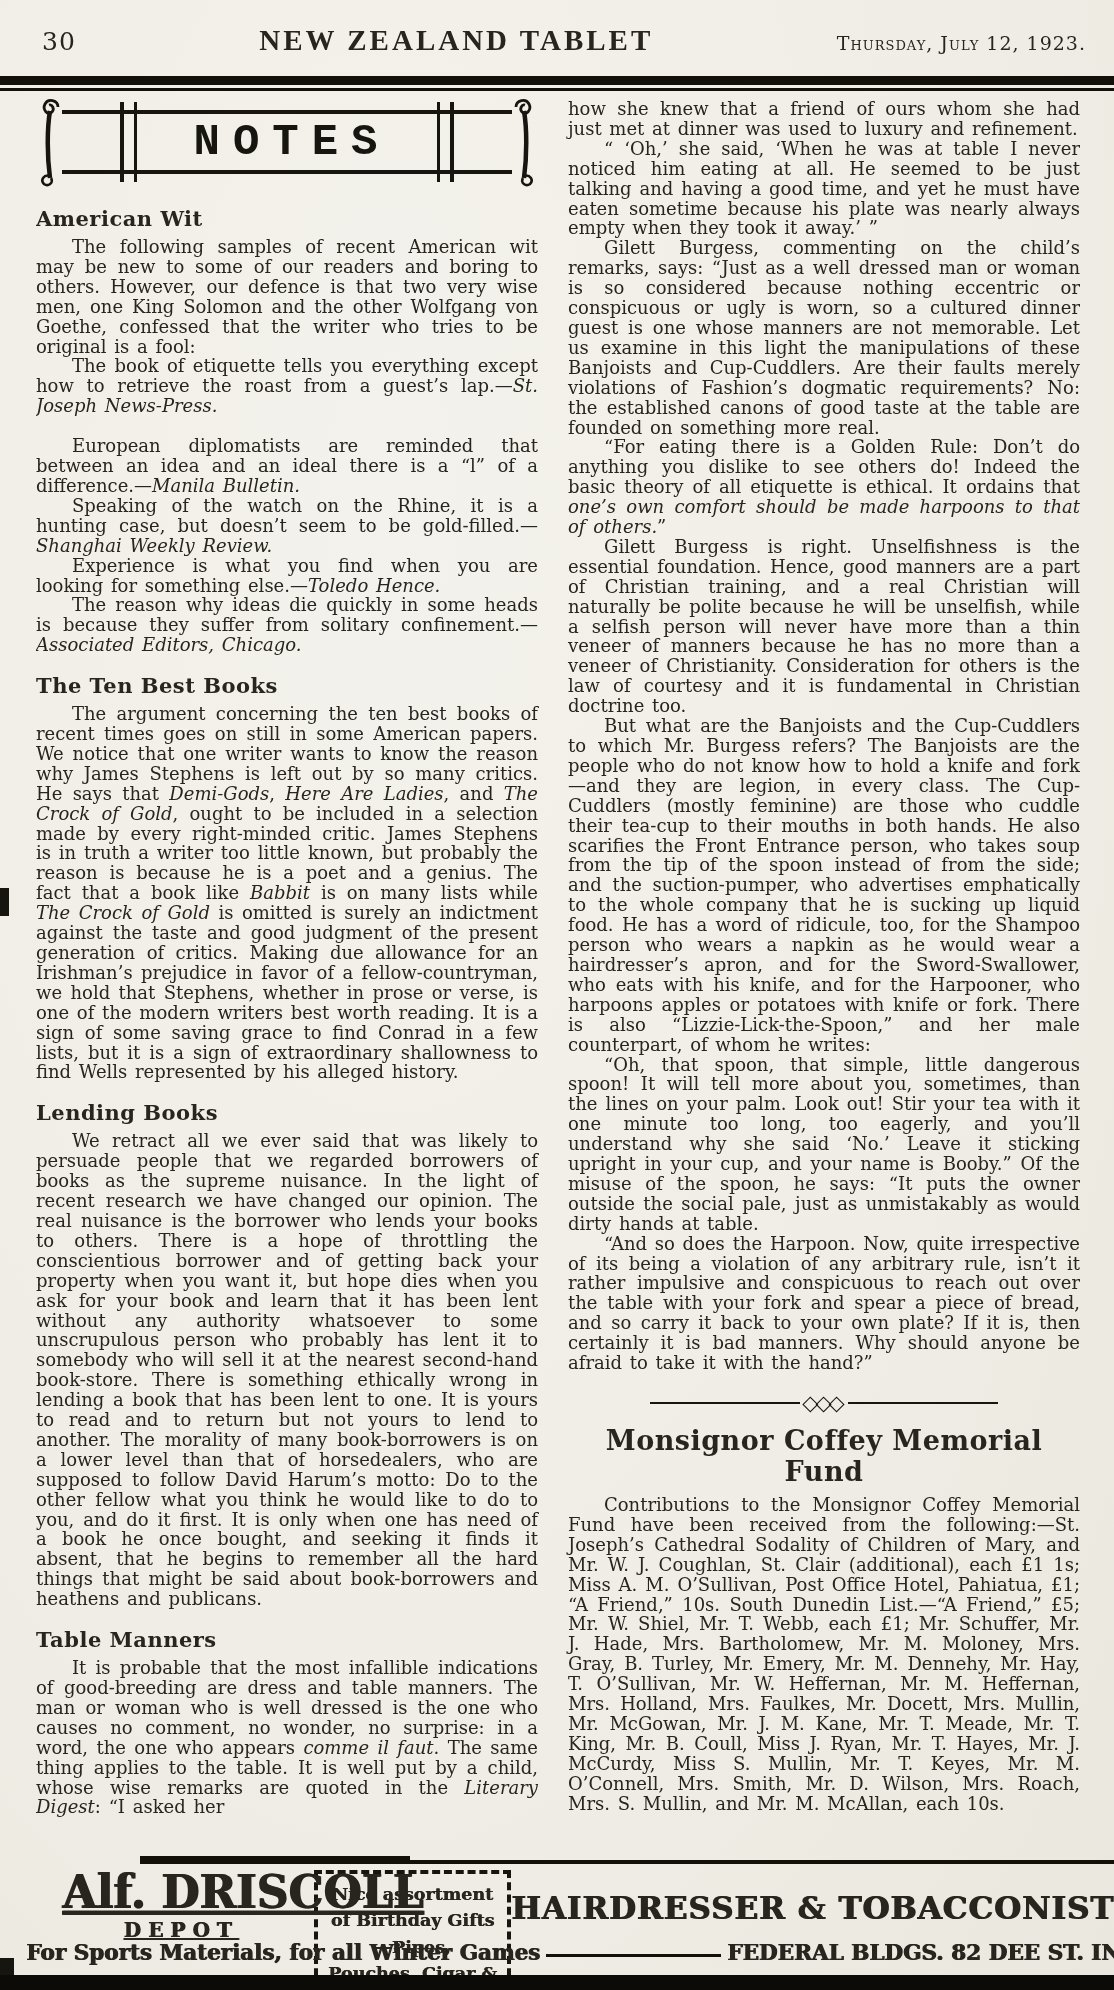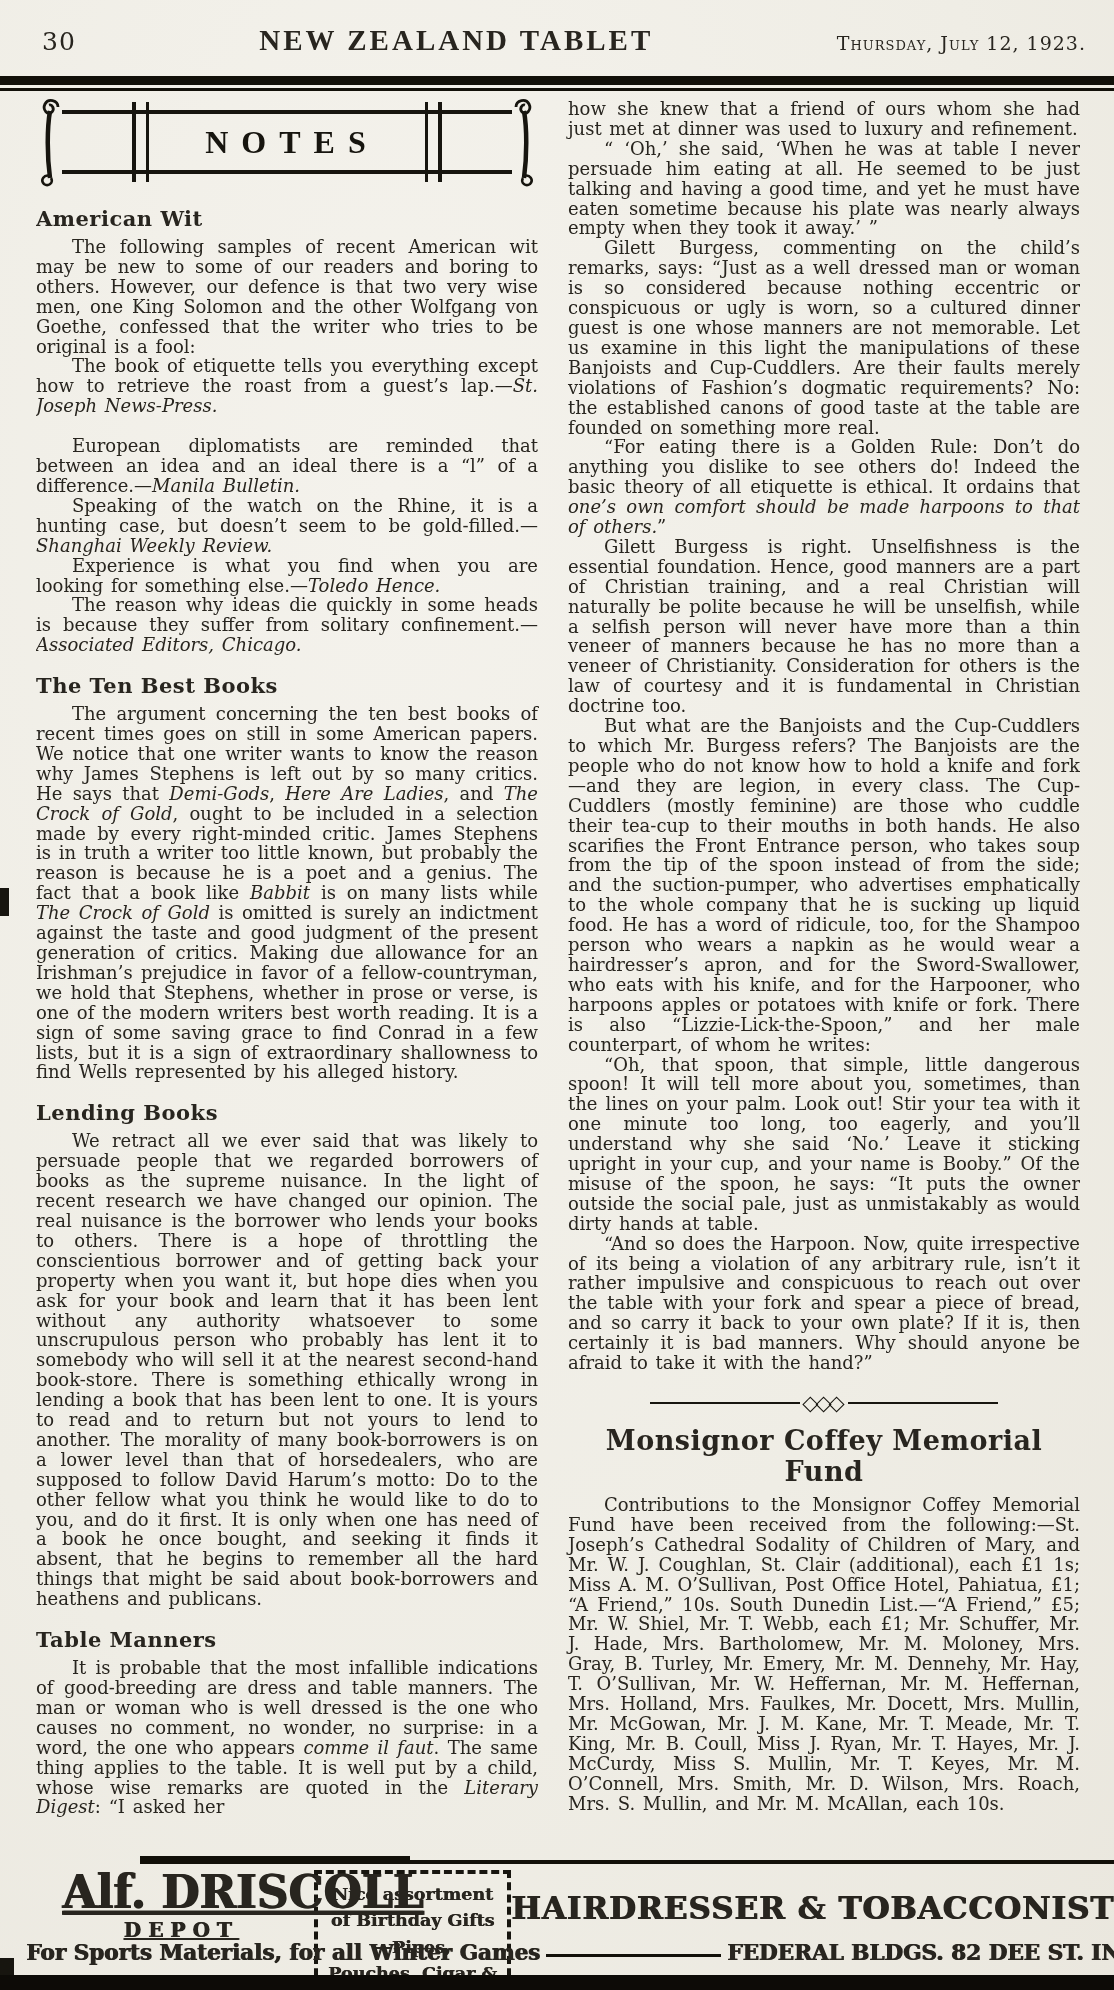--- a/index.html
+++ b/index.html
@@ -29,21 +29,21 @@
   .orn-divider{display:flex; align-items:center; justify-content:center; margin:18px 60px 4px;}
   .orn-divider .dline{flex:1; height:2.5px; background:#17150f; max-width:150px;}
   .orn-divider .dglyph{font-size:21px; letter-spacing:-3px; padding:0 6px 0 2px; color:#17150f;}
   
   .notes-banner{display:flex; align-items:center; height:92px; margin:6px 0 18px;}
   .scroll{flex:0 0 30px;}
   .scroll.flip{transform:scaleX(-1);}
   .banner-mid{flex:1; height:56px; border-top:4px solid #17150f; border-bottom:4px solid #17150f; margin:0 -4px; display:flex; align-items:center; justify-content:center; gap:46px;}
   .vbars{display:flex; gap:10px; height:80px; margin:-12px 0; align-items:stretch;}
   .vbars i{display:block; width:3.5px; background:#17150f;}
-  .notes-word{font-family:Liberation Serif, serif; font-weight:700; font-size:32px; letter-spacing:13px; padding-left:10px; color:#17150f;}
+  .notes-word{font-family:Liberation Mono, monospace; font-weight:700; font-size:44px; letter-spacing:13px; padding-left:10px; color:#17150f;}
   
   .ad-rule{position:absolute; top:1860px; left:140px; right:0; height:4px; background:#121009;}
   .ad-rule2{position:absolute; top:1856px; left:140px; width:270px; height:4px; background:#121009;}
   .ad-area{position:absolute; top:1870px; left:0; width:1114px; display:flex; align-items:flex-start;}
   .ad-left{width:238px; margin-left:62px; text-align:center;text-decoration:underline;}
   .ad-name{font-size:44px; font-weight:700; letter-spacing:0px; line-height:1; white-space:nowrap; text-shadow:1.4px 0 0 currentColor; transform:scaleY(1.04);}
   .ad-depot{font-size:20px; font-weight:700; letter-spacing:7px; margin-top:4px; text-shadow:0.8px 0 0 currentColor;}
   .ad-box{width:316px; margin-left:14px; border:4px dashed #17150f; padding:7px 10px; font-size:17.5px; font-weight:700; text-align:center; line-height:1.5; background:transparent; text-shadow:0.5px 0 0 currentColor;}
   .ad-right{flex:1; text-align:center; font-size:31px; font-weight:700; padding-top:20px; letter-spacing:1px; white-space:nowrap; text-shadow:1.1px 0 0 currentColor;}
   .ad-bottom{position:absolute; top:1940px; left:26px; right:14px; display:flex; align-items:center; font-weight:700; font-size:21.5px; white-space:nowrap;}
@@ -105,21 +105,21 @@
           <h2 class="sec-heading">The Ten Best Books</h2>
           <p class="para"><span>The argument concerning the ten best books of recent times goes on still in some American papers. We notice that one writer wants to know the reason why James Stephens is left out by so many critics. He says that </span><i>Demi-Gods</i><span>, </span><i>Here Are Ladies</i><span>, and </span><i>The Crock of Gold</i><span>, ought to be included in a selection made by every right-minded critic. James Stephens is in truth a writer too little known, but probably the reason is because he is a poet and a genius. The fact that a book like </span><i>Babbit</i><span> is on many lists while </span><i>The Crock of Gold</i><span> is omitted is surely an indictment against the taste and good judgment of the present generation of critics. Making due allowance for an Irishman’s prejudice in favor of a fellow-countryman, we hold that Stephens, whether in prose or verse, is one of the modern writers best worth reading. It is a sign of some saving grace to find Conrad in a few lists, but it is a sign of extraordinary shallowness to find Wells represented by his alleged history.</span></p>
           <h2 class="sec-heading">Lending Books</h2>
           <p class="para"><span>We retract all we ever said that was likely to persuade people that we regarded borrowers of books as the supreme nuisance. In the light of recent research we have changed our opinion. The real nuisance is the borrower who lends your books to others. There is a hope of throttling the conscientious borrower and of getting back your property when you want it, but hope dies when you ask for your book and learn that it has been lent without any authority whatsoever to some unscrupulous person who probably has lent it to somebody who will sell it at the nearest second-hand book-store. There is something ethically wrong in lending a book that has been lent to one. It is yours to read and to return but not yours to lend to another. The morality of many book-borrowers is on a lower level than that of horsedealers, who are supposed to follow David Harum’s motto: Do to the other fellow what you think he would like to do to you, and do it first. It is only when one has need of a book he once bought, and seeking it finds it absent, that he begins to remember all the hard things that might be said about book-borrowers and heathens and publicans.</span></p>
           <h2 class="sec-heading">Table Manners</h2>
           <p class="para"><span>It is probable that the most infallible indications of good-breeding are dress and table manners. The man or woman who is well dressed is the one who causes no comment, no wonder, no surprise: in a word, the one who appears </span><i>comme il faut</i><span>. The same thing applies to the table. It is well put by a child, whose wise remarks are quoted in the </span><i>Literary Digest</i><span>: “I asked her</span></p>
         </div>
     </div>
     <div class="col col-right" id="right-articles">
         <p class="para noindent"><span>how she knew that a friend of ours whom she had just met at dinner was used to luxury and refinement.</span></p>
-        <p class="para"><span>“ ‘Oh,’ she said, ‘When he was at table I never persuade him eating at all. He seemed to be just talking and having a good time, and yet he must have eaten sometime because his plate was nearly always empty when they took it away.’ ”</span></p>
+        <p class="para"><span>“ ‘Oh,’ she said, ‘When he was at table I never noticed him eating at all. He seemed to be just talking and having a good time, and yet he must have eaten sometime because his plate was nearly always empty when they took it away.’ ”</span></p>
         <p class="para"><span>Gilett Burgess, commenting on the child’s remarks, says: “Just as a well dressed man or woman is so considered because nothing eccentric or conspicuous or ugly is worn, so a cultured dinner guest is one whose manners are not memorable. Let us examine in this light the manipulations of these Banjoists and Cup-Cuddlers. Are their faults merely violations of Fashion’s dogmatic requirements? No: the established canons of good taste at the table are founded on something more real.</span></p>
         <p class="para"><span>“For eating there is a Golden Rule: Don’t do anything you dislike to see others do! Indeed the basic theory of all etiquette is ethical. It ordains that </span><i>one’s own comfort should be made harpoons to that of others.</i><span>”</span></p>
         <p class="para"><span>Gilett Burgess is right. Unselfishness is the essential foundation. Hence, good manners are a part of Christian training, and a real Christian will naturally be polite because he will be unselfish, while a selfish person will never have more than a thin veneer of manners because he has no more than a veneer of Christianity. Consideration for others is the law of courtesy and it is fundamental in Christian doctrine too.</span></p>
         <p class="para"><span>But what are the Banjoists and the Cup-Cuddlers to which Mr. Burgess refers? The Banjoists are the people who do not know how to hold a knife and fork —and they are legion, in every class. The Cup-Cuddlers (mostly feminine) are those who cuddle their tea-cup to their mouths in both hands. He also scarifies the Front Entrance person, who takes soup from the tip of the spoon instead of from the side; and the suction-pumper, who advertises emphatically to the whole company that he is sucking up liquid food. He has a word of ridicule, too, for the Shampoo person who wears a napkin as he would wear a hairdresser’s apron, and for the Sword-Swallower, who eats with his knife, and for the Harpooner, who harpoons apples or potatoes with knife or fork. There is also “Lizzie-Lick-the-Spoon,” and her male counterpart, of whom he writes:</span></p>
         <p class="para"><span>“Oh, that spoon, that simple, little dangerous spoon! It will tell more about you, sometimes, than the lines on your palm. Look out! Stir your tea with it one minute too long, too eagerly, and you’ll understand why she said ‘No.’ Leave it sticking upright in your cup, and your name is Booby.” Of the misuse of the spoon, he says: “It puts the owner outside the social pale, just as unmistakably as would dirty hands at table.</span></p>
         <p class="para"><span>“And so does the Harpoon. Now, quite irrespective of its being a violation of any arbitrary rule, isn’t it rather impulsive and conspicuous to reach out over the table with your fork and spear a piece of bread, and so carry it back to your own plate? If it is, then certainly it is bad manners. Why should anyone be afraid to take it with the hand?”</span></p>
         <div class="orn-divider">
           <span class="dline"></span>
           <span class="dglyph">◇◇◇</span>
           <span class="dline"></span>

